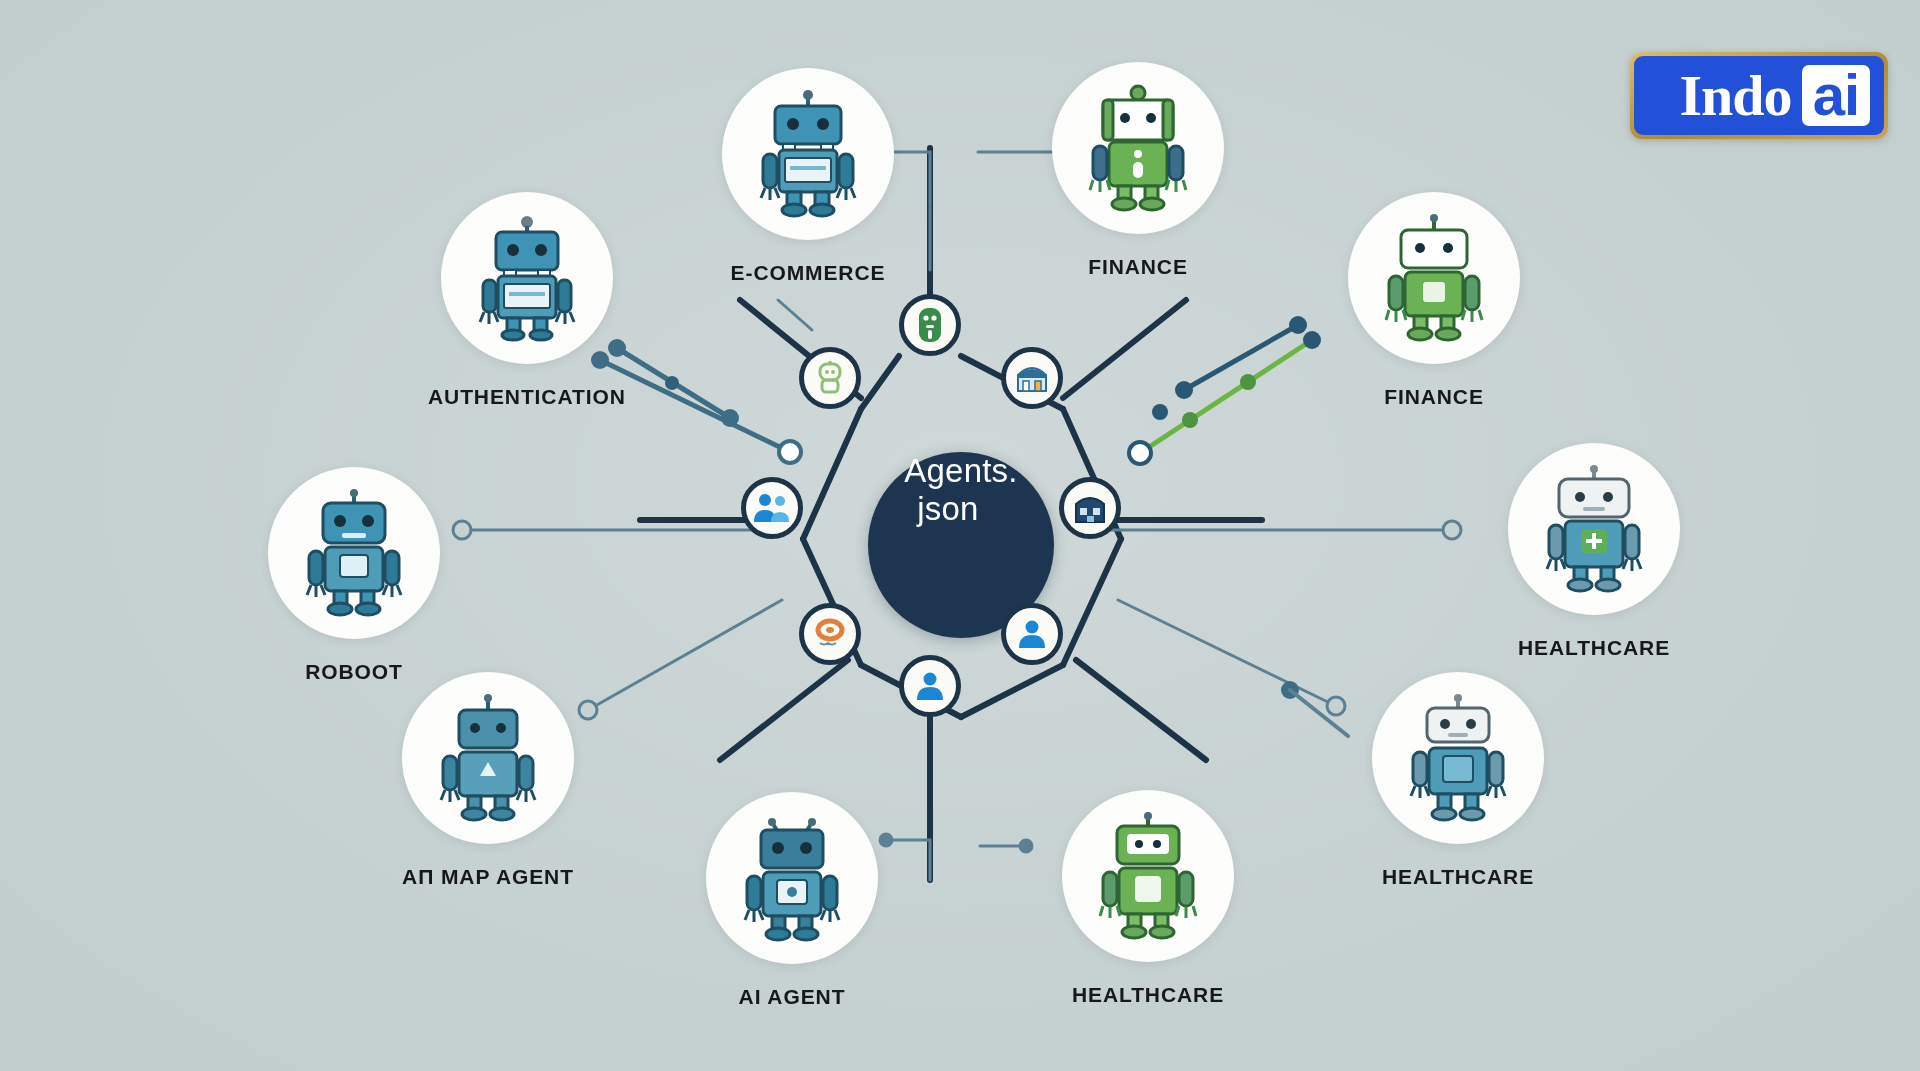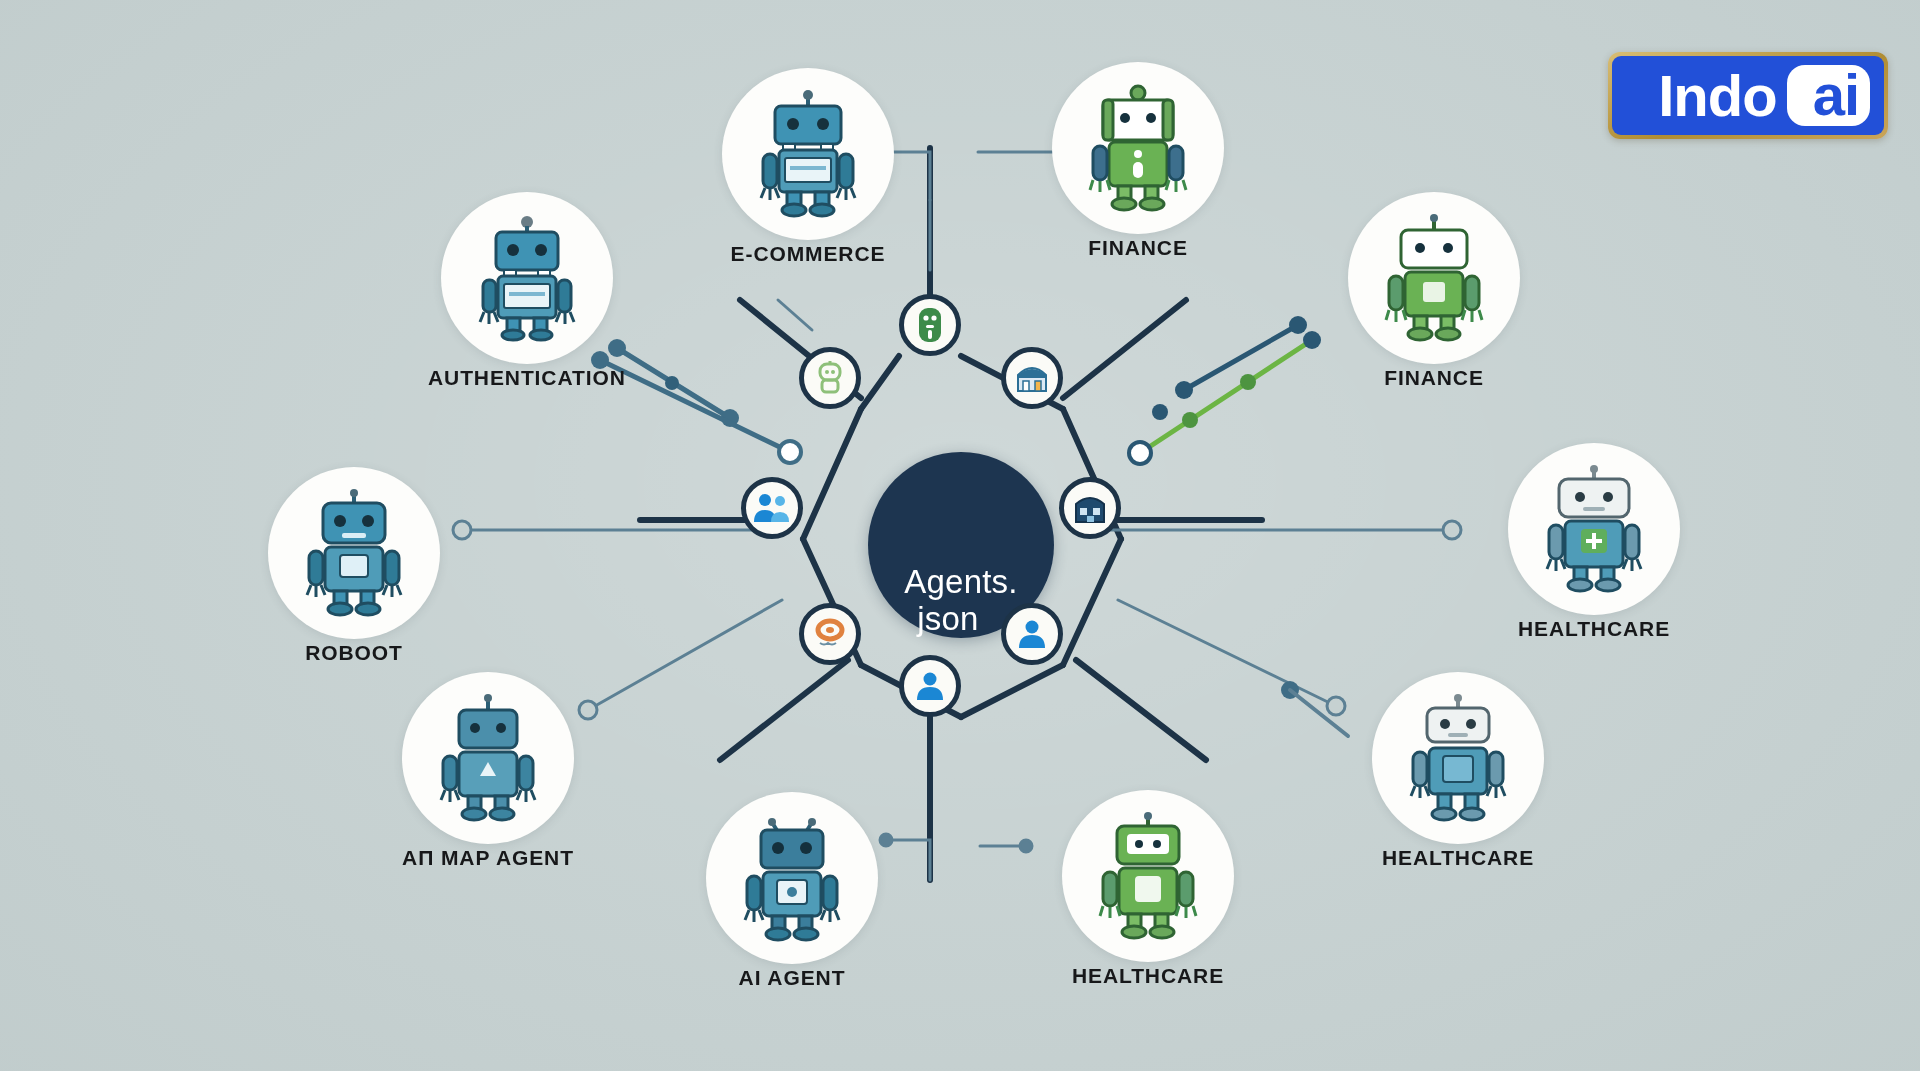--- a/index.html
+++ b/index.html
@@ -52,21 +52,21 @@
     background: #fdfdfb;
     box-shadow: 0 2px 10px rgba(60,80,85,0.13);
     display: flex;
     align-items: center;
     justify-content: center;
     position: relative;
     overflow: hidden;
   }
   .bubble svg { display: block; }
   .outer-label {
-    margin-top: 2px;
+    margin-top: 21px;
     font-size: 21px;
     font-weight: 700;
     letter-spacing: 0.9px;
     color: #17181a;
     white-space: nowrap;
     text-align: center;
     font-family: "Liberation Sans", sans-serif;
   }
 
   
@@ -92,21 +92,21 @@
     left: 868px;
     top: 452px;
     width: 186px;
     height: 186px;
     border-radius: 50%;
     background: #1d3550;
     z-index: 2;
     display: flex;
     flex-direction: column;
     align-items: center;
-    justify-content: flex-end;
+    justify-content: flex-start;
     box-shadow: 0 3px 14px rgba(25,45,65,0.30);
   }
   #center-circle .ctext {
     color: #ffffff;
     font-size: 33px;
     font-weight: 400;
     line-height: 1.14;
     letter-spacing: 0.2px;
     text-align: center;
     font-family: "Liberation Sans", sans-serif;
@@ -132,27 +132,27 @@
     display: flex;
     align-items: center;
     gap: 10px;
   }
   #logo-indo {
     color: #ffffff;
     font-size: 58px;
     font-weight: 700;
     line-height: 0.95;
     letter-spacing: -1px;
-    font-family: Liberation Sans, sans-serif;
+    font-family: Liberation Serif, serif;
     margin-left: 28px;
   }
   #logo-ai-box {
     background: #ffffff;
-    border-radius: 18px;
-    padding: 2px 11px 4px 26px;
+    border-radius: 7px;
+    padding: 2px 11px 4px 11px;
   }
   #logo-ai {
     color: #2250d8;
     font-size: 58px;
     font-weight: 700;
     line-height: 0.95;
     letter-spacing: -1px;
     font-family: "Liberation Sans", sans-serif;
   }
 </style>

